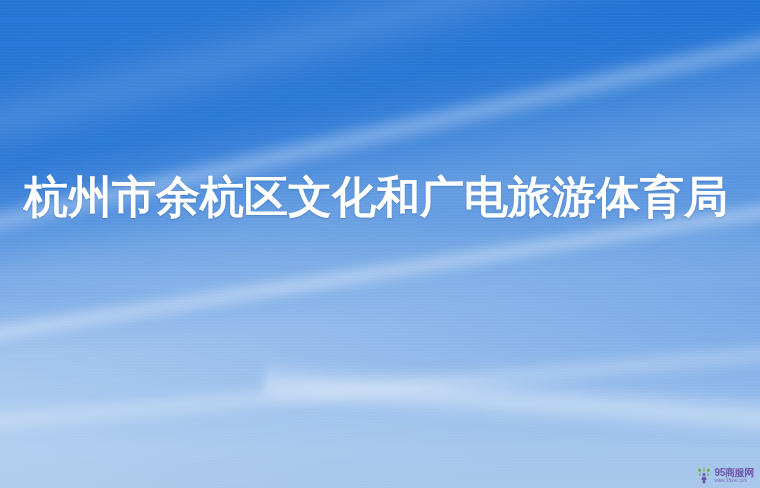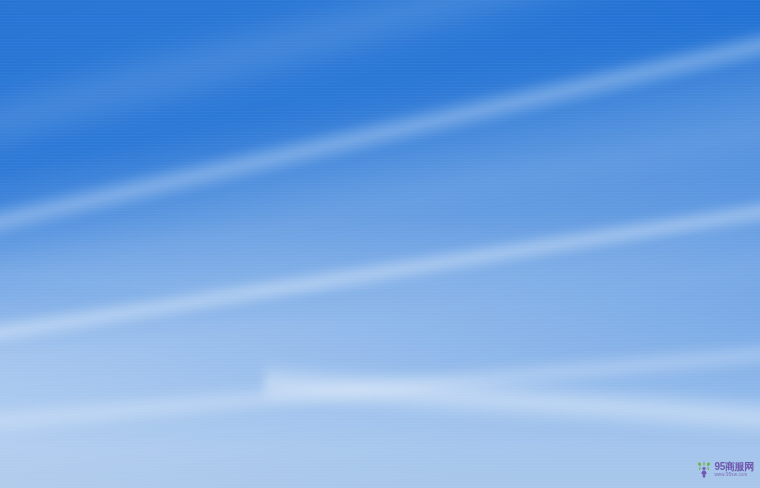--- a/index.html
+++ b/index.html
@@ -175,21 +175,21 @@
     line-height: 54px;
     white-space: nowrap;
     text-shadow: 0 1px 2px rgba(0,40,100,0.22);
     font-family: "Liberation Sans", "DejaVu Sans", sans-serif;
   }
 
   
   #watermark {
     position: absolute;
     right: 6px;
-    bottom: 10px;
+    bottom: 4px;
     display: flex;
     align-items: center;
     gap: 2px;
     opacity: 0.92;
     pointer-events: none;
   }
   #watermark .wm-mark {
     width: 16px;
     height: 17px;
     flex: 0 0 auto;
@@ -226,20 +226,21 @@
   <div class="wave wave-top-streak"></div>
   <div class="wave wave-main"></div>
   <div class="wave wave-thin-a"></div>
   <div class="wave wave-lower"></div>
   <div class="wave wave-thin-b"></div>
   <div class="wave wave-right-ribbon"></div>
   <div class="wave wave-thin-c"></div>
 
   <div class="scanlines"></div>
 
+  <div id="title">杭州市余杭区文化和广电旅游体育局</div>
 
   <div id="watermark">
     <svg class="wm-mark" viewBox="0 0 32 34">
       <path d="M4 6 C4 2, 9 2, 10 6 C11 10, 7 11, 5 9 Z" fill="#6ab33e"></path>
       <path d="M28 6 C28 2, 23 2, 22 6 C21 10, 25 11, 27 9 Z" fill="#6ab33e"></path>
       <path d="M16 1 C14 4, 14 8, 16 10 C18 8, 18 4, 16 1 Z" fill="#6ab33e"></path>
       <path d="M9 11 C6 13, 5 17, 7 19 C9 17, 10 13, 9 11 Z" fill="#6ab33e"></path>
       <path d="M23 11 C26 13, 27 17, 25 19 C23 17, 22 13, 23 11 Z" fill="#6ab33e"></path>
       <circle cx="16" cy="15" r="3.2" fill="#6b4fa8"></circle>
       <path d="M16 19 C12.5 19, 11 22, 11 26 L13.2 26 L13.8 33 L18.2 33 L18.8 26 L21 26 C21 22, 19.5 19, 16 19 Z" fill="#6b4fa8"></path>

